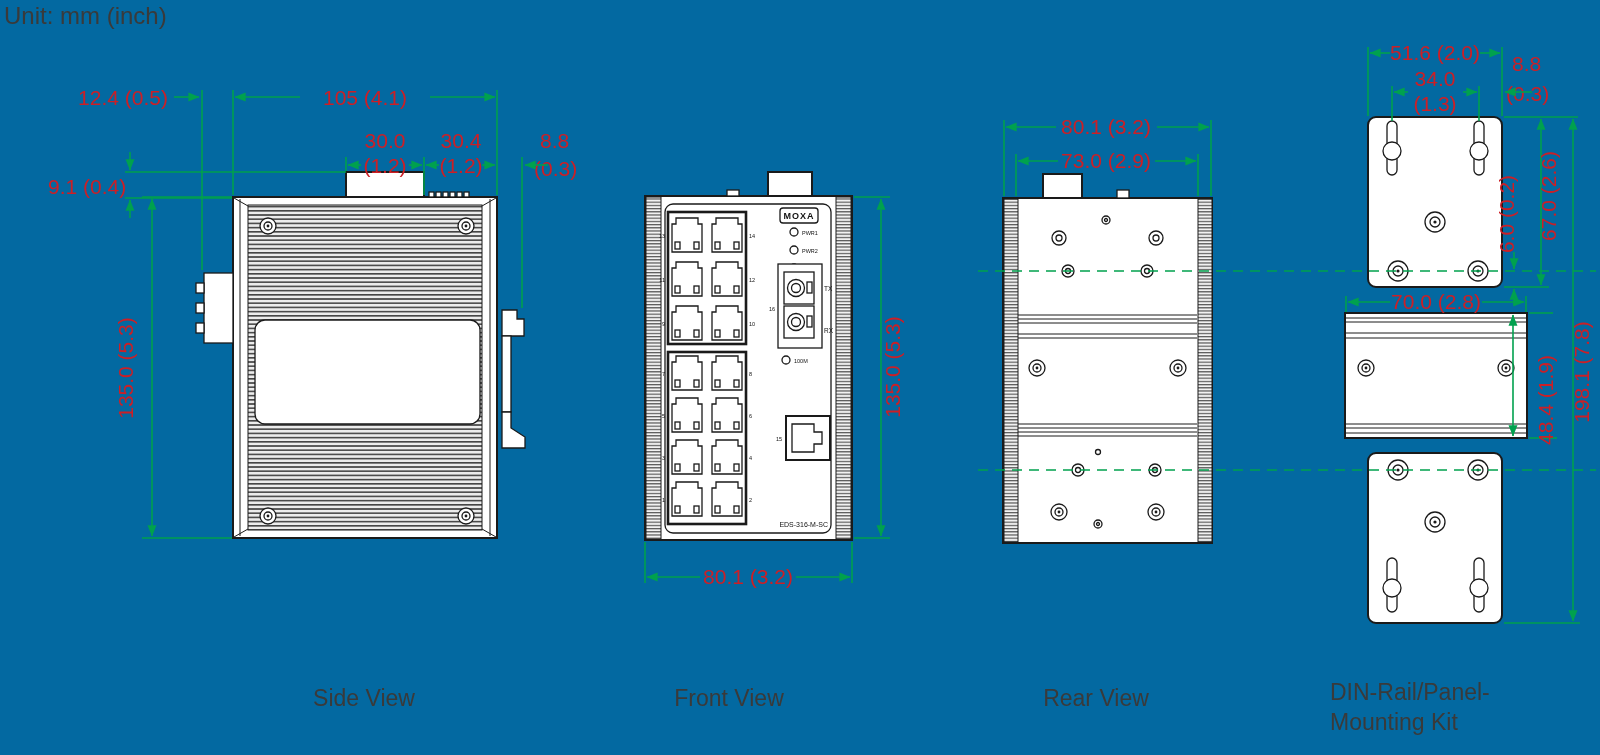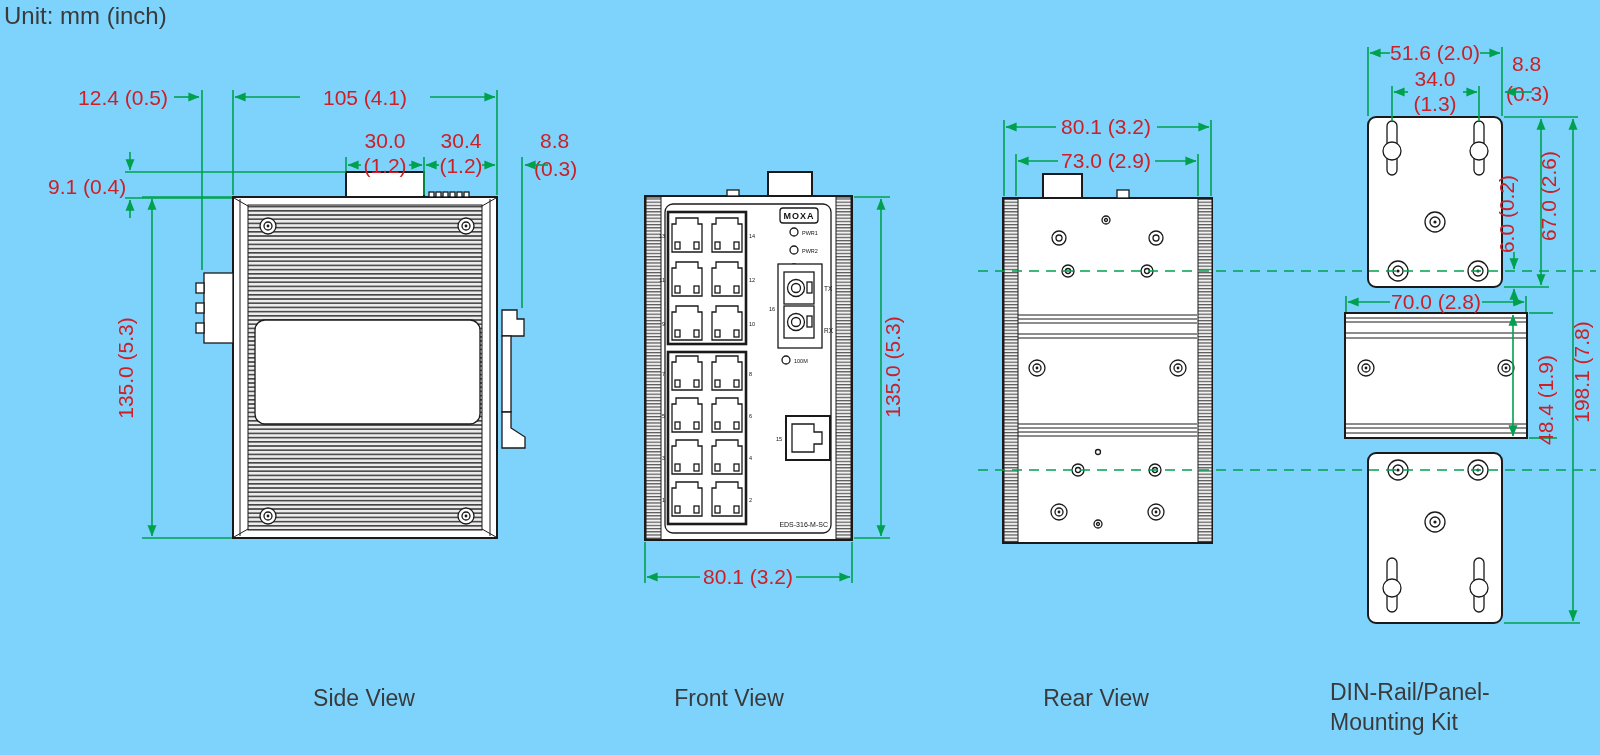--- a/index.html
+++ b/index.html
@@ -1,16 +1,16 @@
 <!DOCTYPE html>
 <html><head>
 <meta charset="utf-8">
 <style>
   html,body{margin:0;padding:0;background:#ffffff;}
-  #stage{width:1600px;height:755px;position:relative;background:#7dd3fc;overflow:hidden;}
+  #stage{width:1600px;height:755px;position:relative;background:#0369a1;overflow:hidden;}
   svg{display:block;}
   .dt{fill:#cc1f26;font-family:"Liberation Sans",sans-serif;font-size:21px;}
   .vlabel{fill:#3a3a3a;font-family:"Liberation Sans",sans-serif;font-size:23px;}
   .unit{fill:#3a3a3a;font-family:"Liberation Sans",sans-serif;font-size:24px;}
   .dim{stroke:#00a14e;stroke-width:1.6;fill:none;}
   .dimd{stroke:#00a14e;stroke-width:1.6;fill:none;stroke-dasharray:10 7;}
   .ln{stroke:#1a1a1a;stroke-width:1.3;fill:#ffffff;}
   .ln2{stroke:#1a1a1a;stroke-width:2;fill:#ffffff;}
   .ln3{stroke:#1a1a1a;stroke-width:2.6;fill:none;}
   .thin{stroke:#1a1a1a;stroke-width:1;fill:none;}

